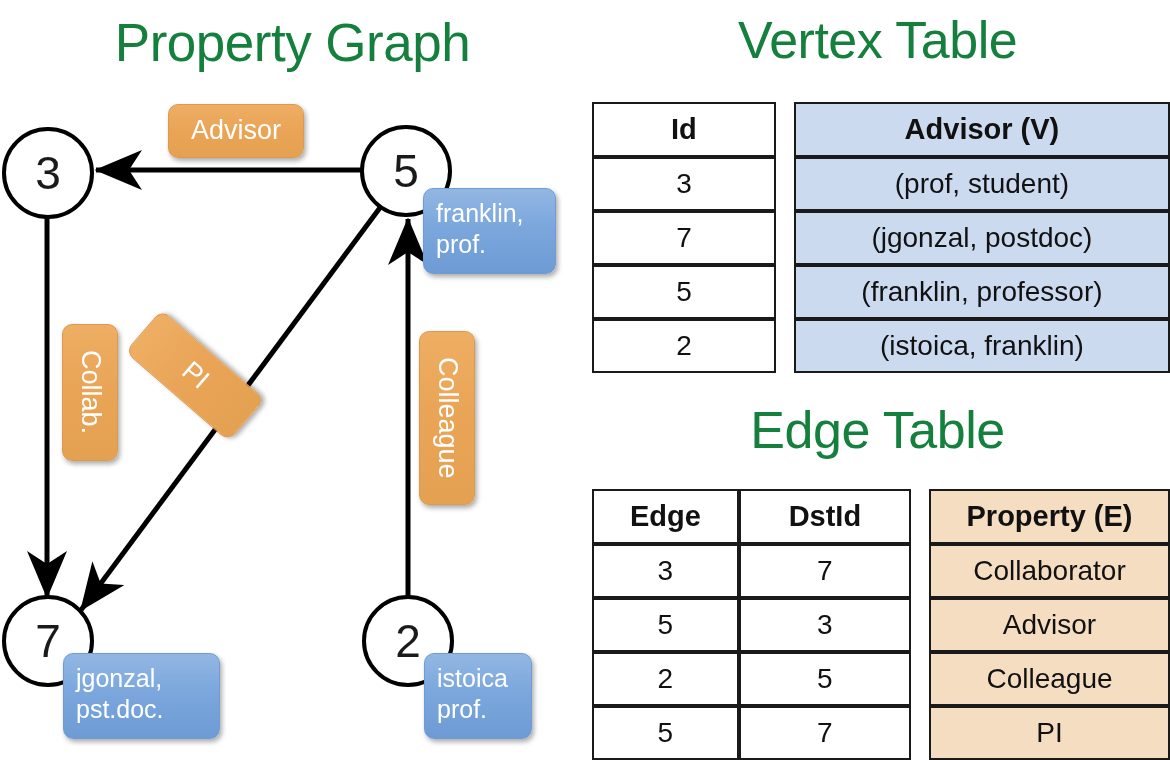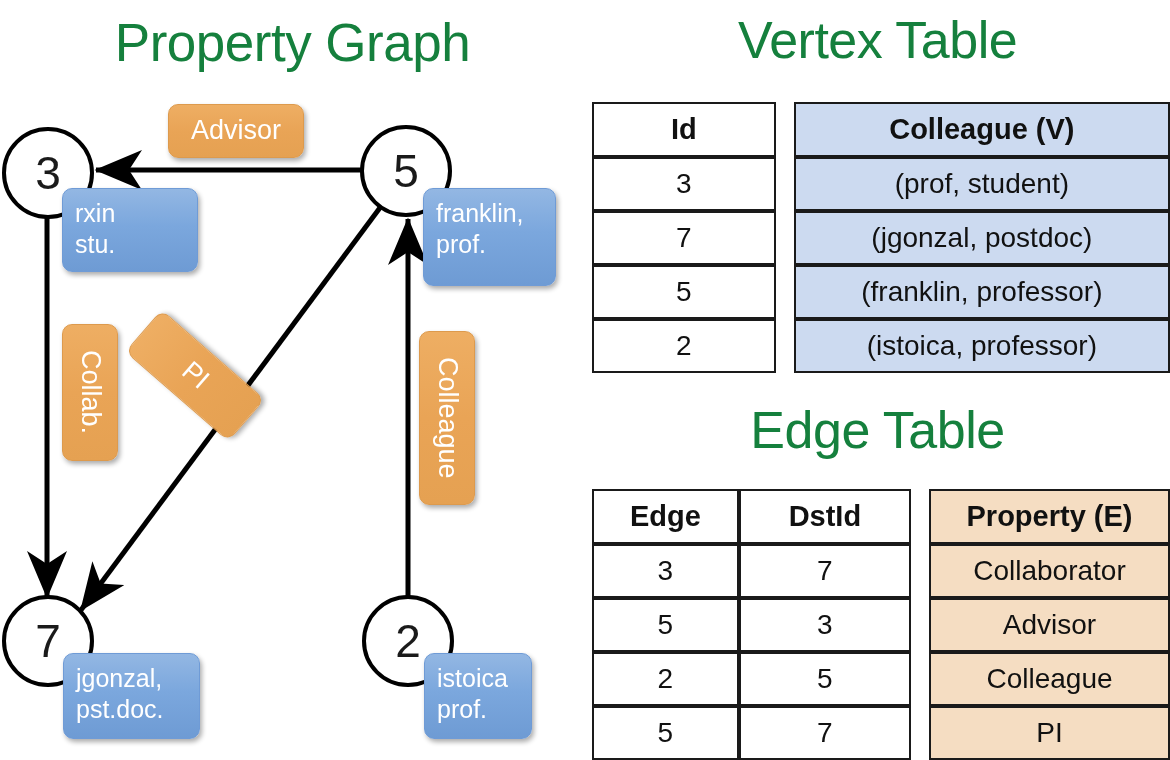--- a/index.html
+++ b/index.html
@@ -125,33 +125,31 @@
       <line x1="47" y1="216" x2="47" y2="597" stroke="#000" stroke-width="5" marker-end="url(#ah)"></line>
 
       <line x1="382" y1="205" x2="81" y2="610" stroke="#000" stroke-width="5" marker-end="url(#ah)"></line>
 
       <line x1="408" y1="597" x2="408" y2="219" stroke="#000" stroke-width="5" marker-end="url(#ah)"></line>
     </svg>
 
     <div class="node-circle" style="left:2px; top:127px; width:92px; height:92px;">
       <span>3</span>
     </div>
-    <div class="prop-box blue-box" style="left:62px; top:188px; width:136px; height:84px;">rxin
-stu.</div>
 
     <div class="node-circle" style="left:360px; top:125px; width:92px; height:92px;">
       <span>5</span>
     </div>
-    <div class="prop-box blue-box" style="left:423px; top:188px; width:133px; height:98px;">franklin,
+    <div class="prop-box blue-box" style="left:423px; top:188px; width:133px; height:86px;">franklin,
 prof.</div>
 
     <div class="node-circle" style="left:2px; top:595px; width:92px; height:92px;">
       <span>7</span>
     </div>
-    <div class="prop-box blue-box" style="left:63px; top:653px; width:137px; height:86px;">jgonzal,
+    <div class="prop-box blue-box" style="left:63px; top:653px; width:157px; height:86px;">jgonzal,
 pst.doc.</div>
 
     <div class="node-circle" style="left:362px; top:595px; width:92px; height:92px;">
       <span>2</span>
     </div>
     <div class="prop-box blue-box" style="left:424px; top:653px; width:108px; height:86px;">istoica
 prof.</div>
 
     <div class="prop-box orange-box" style="left:168px; top:104px; width:136px; height:54px; font-size:27px;">Advisor</div>
 
@@ -161,21 +159,21 @@
                 transform: rotate(-49deg); transform-origin: 50% 50%;">PI</div>
 
     <div class="prop-box orange-box rot-90" style="left:419px; top:331px; width:56px; height:174px; font-size:27px;">Colleague</div>
   </div>
 
   <table class="tbl" id="vertex-table">
     <thead>
       <tr>
         <th class="col-id c-white">Id</th>
         <td class="spacer"></td>
-        <th class="col-prop c-blue">Colleague (V)</th>
+        <th class="col-prop c-blue">Advisor (V)</th>
       </tr>
     </thead>
     <tbody>
       <tr>
         <td class="col-id c-white">3</td>
         <td class="spacer"></td>
         <td class="col-prop c-blue">(prof, student)</td>
       </tr>
       <tr>
         <td class="col-id c-white">7</td>
@@ -183,21 +181,21 @@
         <td class="col-prop c-blue">(jgonzal, postdoc)</td>
       </tr>
       <tr>
         <td class="col-id c-white">5</td>
         <td class="spacer"></td>
         <td class="col-prop c-blue">(franklin, professor)</td>
       </tr>
       <tr>
         <td class="col-id c-white">2</td>
         <td class="spacer"></td>
-        <td class="col-prop c-blue">(istoica, professor)</td>
+        <td class="col-prop c-blue">(istoica, franklin)</td>
       </tr>
     </tbody>
   </table>
 
   <table class="tbl" id="edge-table">
     <thead>
       <tr>
         <th class="col-src c-white">Edge</th>
         <th class="col-dst c-white">DstId</th>
         <td class="spacer"></td>

